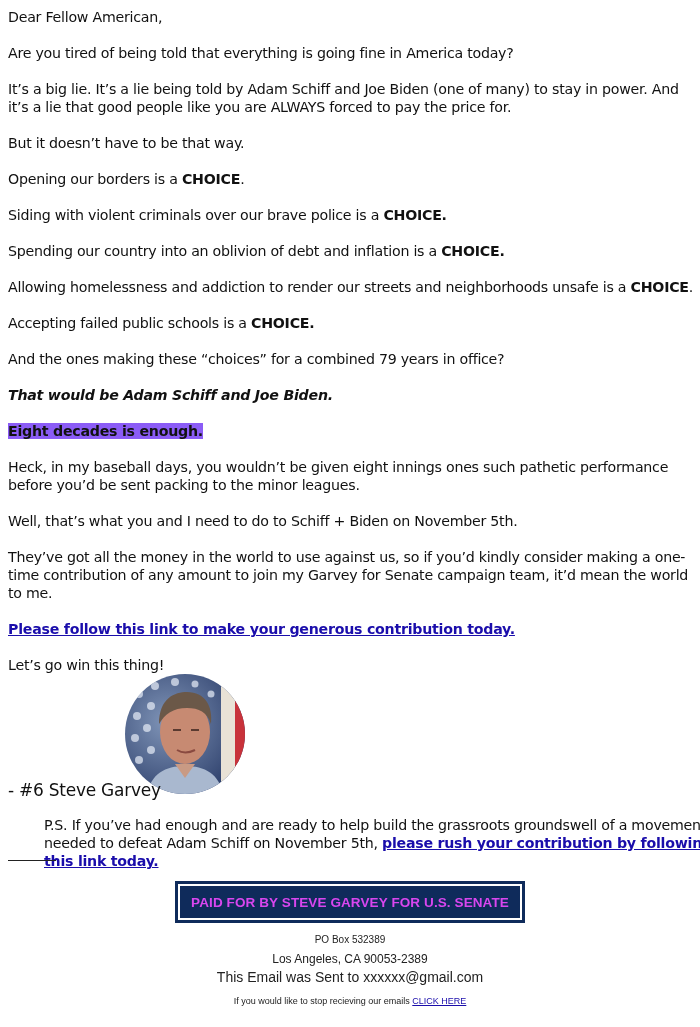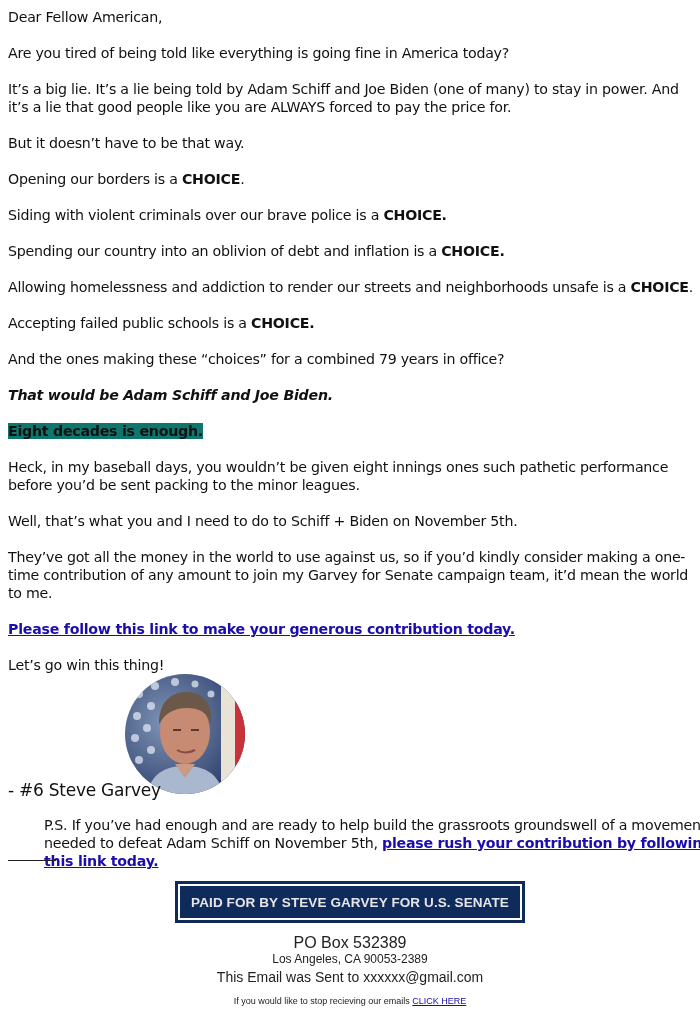--- a/index.html
+++ b/index.html
@@ -9,21 +9,21 @@
     color: #111111;
   }
   .email { position: relative; width: 700px; height: 1027px; }
   .body-text {
     position: absolute; left: 8px; top: 4px; width: 690px;
     font-size: 14.2px; line-height: 18px; letter-spacing: -0.25px;
   }
   .body-text p { margin: 4px 0 18px 0; }
   .b { font-weight: bold; }
   .bi { font-weight: bold; font-style: italic; }
-  .hl { background: #0f766e; font-weight: bold; }
+  .hl { background: #8b5cf6; font-weight: bold; }
   a.lnk { color: #1a0dab; font-weight: bold; text-decoration: underline; text-align: right; }
 
   .sig-row { position: absolute; left: 8px; top: 672px; width: 400px; height: 126px; }
   .sig-name { position: absolute; left: 0; top: 108px; font-size: 17px; letter-spacing: -0.25px; }
   .photo {
     position: absolute; left: 117px; top: 2px; width: 120px; height: 120px;
     border-radius: 50%; overflow: hidden;
   }
 
   .ps { position: absolute; left: 8px; top: 816px; width: 690px; font-size: 14.2px; line-height: 18px; letter-spacing: -0.25px; margin-left: 36px; }
@@ -32,37 +32,37 @@
   .paid-box {
     position: absolute; left: 175px; top: 881px; width: 350px; height: 42px;
     background: #0f2b5b; box-sizing: border-box;
     display: flex; align-items: center; justify-content: center;
   }
   .paid-inner {
     position: absolute; left: 3px; top: 3px; right: 3px; bottom: 3px;
     border: 2px solid #ffffff;
   }
   .paid-text {
-    position: relative; color: #e5e5e5; font-family: "Liberation Sans", sans-serif;
+    position: relative; color: #d946ef; font-family: "Liberation Sans", sans-serif;
     font-weight: bold; font-size: 13.5px; letter-spacing: 0.1px;
   }
   .footer { position: absolute; left: 0; width: 700px; text-align: center; font-family: "Liberation Sans", sans-serif; color: #222; }
-  .f1 { top: 934px; font-size: 16px; text-align: center; }
+  .f1 { top: 934px; font-size: 10px; text-align: center; }
   .f2 { top: 952px; font-size: 12px; }
   .f3 { top: 969px; font-size: 14px; }
   .f4 { top: 996px; font-size: 9px; }
   .f4 a { color: #1a0dab; text-decoration: underline; }
 </style>
 </head>
 <body>
 
 <div class="email">
   <div class="body-text">
     <p>Dear Fellow American,</p>
-    <p>Are you tired of being told like everything is going fine in America today?</p>
+    <p>Are you tired of being told that everything is going fine in America today?</p>
     <p>It’s a big lie. It’s a lie being told by Adam Schiff and Joe Biden (one of many) to stay in power. And it’s a lie that good people like you are ALWAYS forced to pay the price for.</p>
     <p>But it doesn’t have to be that way.</p>
     <p><span>Opening our borders is a </span><span class="b">CHOICE</span><span>.</span></p>
     <p><span>Siding with violent criminals over our brave police is a </span><span class="b">CHOICE</span><span class="b">.</span></p>
     <p><span>Spending our country into an oblivion of debt and inflation is a </span><span class="b">CHOICE</span><span class="b">.</span></p>
     <p><span>Allowing homelessness and addiction to render our streets and neighborhoods unsafe is a </span><span class="b">CHOICE</span><span>.</span></p>
     <p><span>Accepting failed public schools is a </span><span class="b">CHOICE</span><span class="b">.</span></p>
     <p>And the ones making these “choices” for a combined 79 years in office?</p>
     <p class="bi">That would be Adam Schiff and Joe Biden.</p>
     <p><span class="hl">Eight decades is enough.</span></p>

